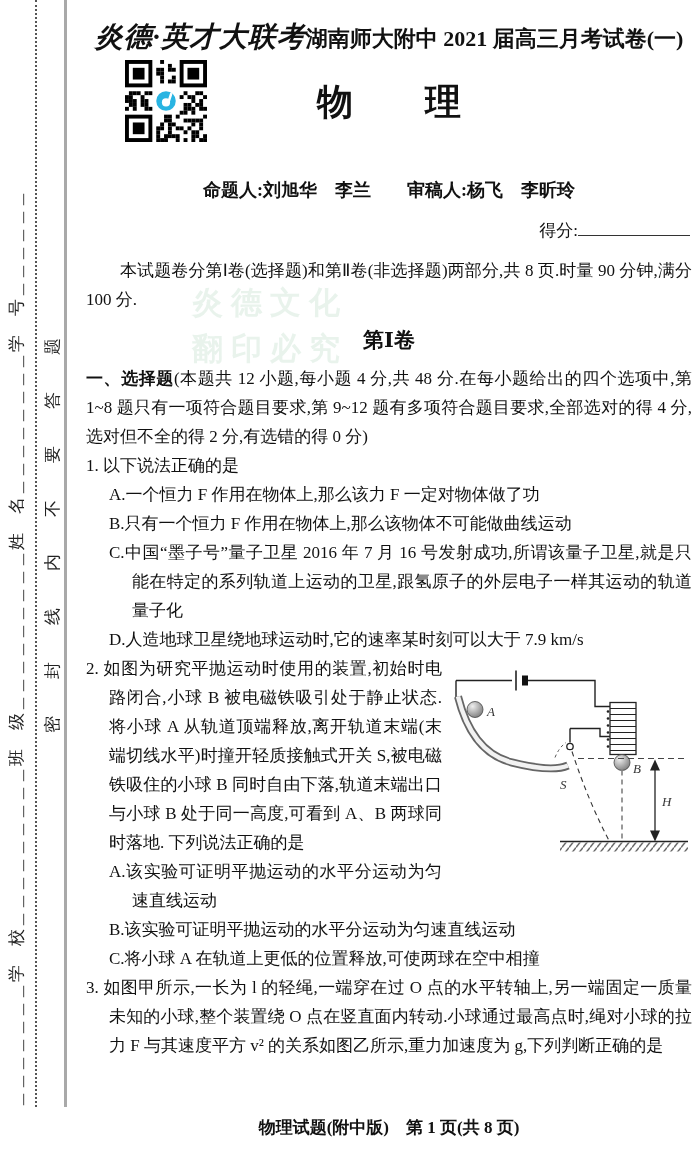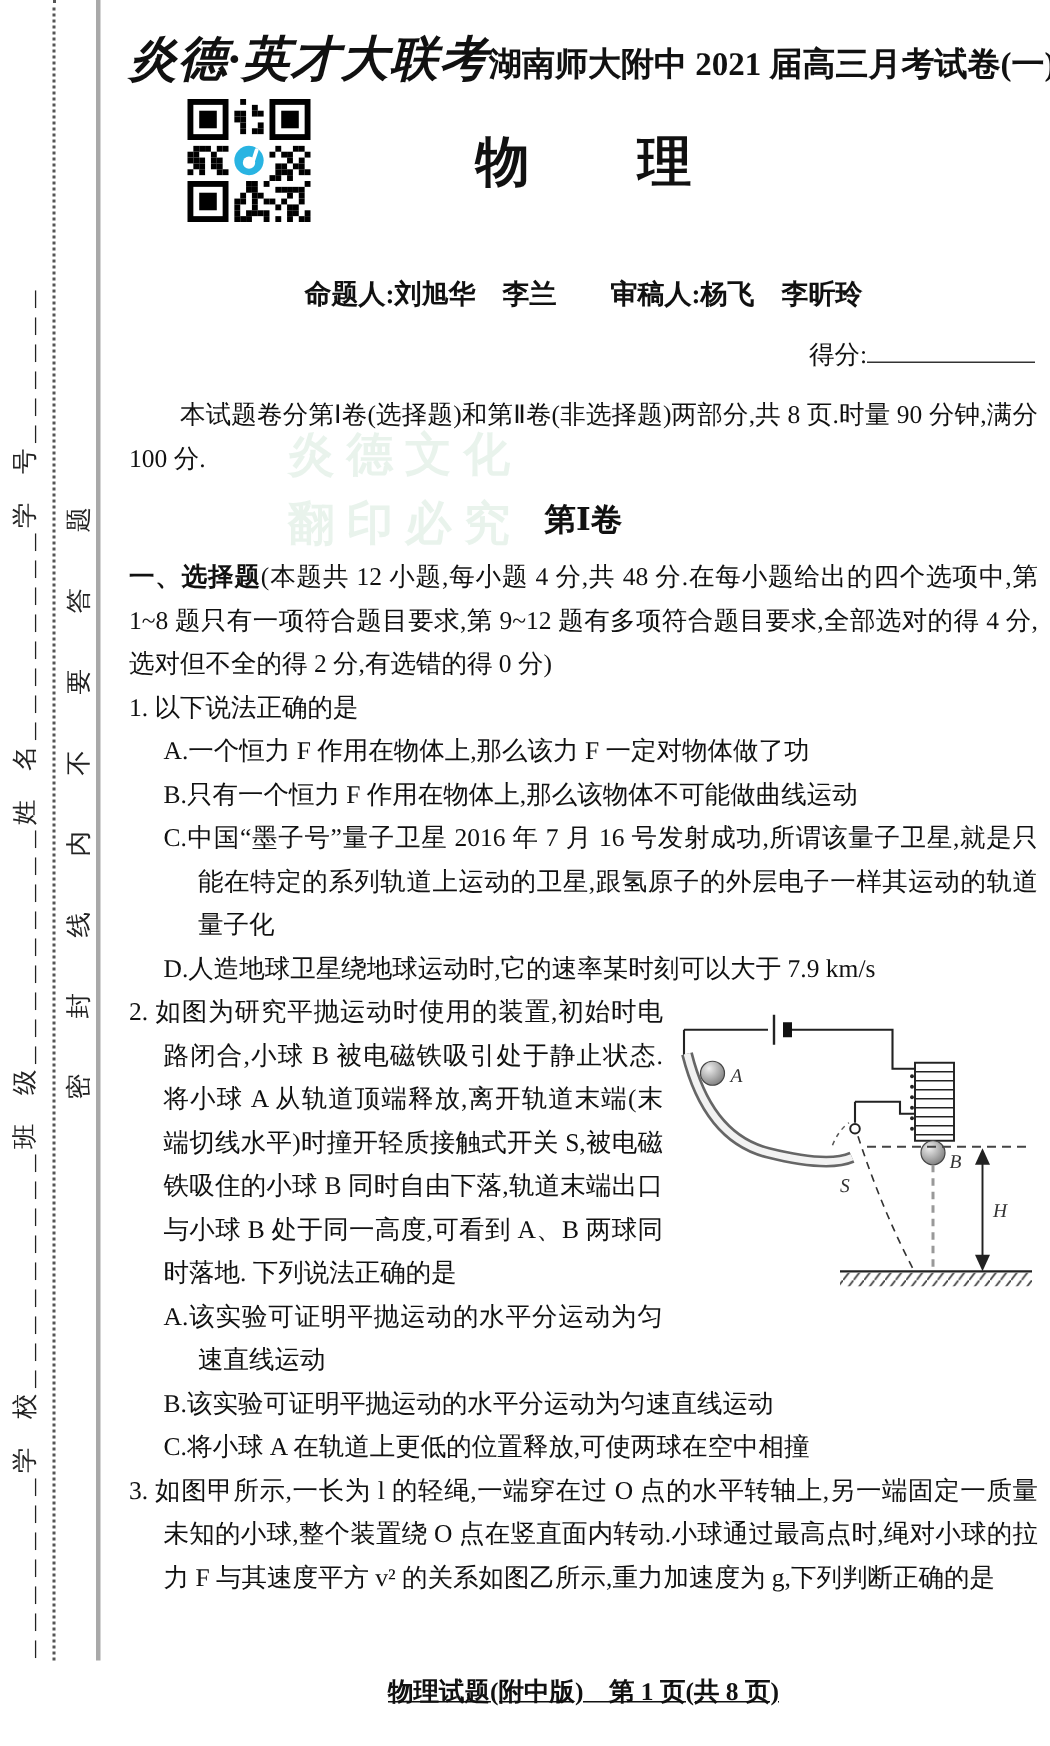--- a/index.html
+++ b/index.html
@@ -11,21 +11,21 @@
   .margin-fields{left:5px;top:1108px;}
   .seal-text{left:41px;top:733px;font-size:17px;color:#222;}
   .dotted-line{position:absolute;left:35px;top:0;height:1107px;width:0;border-left:2px dotted #555;}
   .solid-line{position:absolute;left:64px;top:0;height:1107px;width:0;border-left:3px solid #a9a9a9;}
   
   .watermark{position:absolute;left:192px;top:280px;opacity:.09;font-size:31px;font-weight:bold;
              letter-spacing:8px;line-height:46px;color:#15803d;pointer-events:none;}
   
   .main{position:absolute;left:86px;top:8px;width:606px;}
   .brand-line{text-align:center;font-size:22px;margin:10px 0 0 0;white-space:nowrap;}
-  .brand{font-weight:900;font-size:32px;font-style:italic;letter-spacing:1px;}
+  .brand{font-weight:900;font-size:28px;font-style:italic;letter-spacing:1px;}
   .exam-name{font-weight:600;}
   .title-row{position:relative;height:116px;}
   .qr{position:absolute;left:34px;top:4px;}
   .subject-title{margin:0;padding-top:22px;text-align:center;font-size:36px;font-weight:bold;}
   .authors{text-align:center;font-weight:bold;font-size:18px;margin:6px 0 0 0;}
   .score-row{text-align:right;font-size:17px;margin:16px 2px 0 0;}
   .score-blank{display:inline-block;width:112px;height:1em;border-bottom:1.5px solid #333;}
   p{margin:0;font-family:Liberation Serif, serif;}
   .bodytext{font-size:17px;line-height:29px;text-align:justify;}
   .intro{margin-top:14px;text-indent:2em;}
@@ -33,21 +33,21 @@
   .instructions{margin-top:2px;}
   .instructions .ilabel{font-weight:bold;}
   .stem{padding-left:23px;text-indent:-23px;}
   .opt{padding-left:46px;text-indent:-23px;}
   
   .fig2{float:right;width:242px;height:206px;margin:4px 0 2px 8px;}
   .fig2 svg{width:100%;height:100%;}
   .figlab{font-family:"Liberation Serif",serif;font-style:italic;font-size:13px;fill:#333;}
   
   .footer{position:absolute;left:86px;top:1116px;width:606px;text-align:center;
-          font-size:17px;font-weight:bold;text-decoration:underline;}
+          font-size:17px;font-weight:bold;}
 </style>
 </head>
 <body>
 
 <div class="page">
 
   <div class="v-rot margin-fields">＿＿＿＿＿＿＿学　校＿＿＿＿＿＿＿＿＿班　级＿＿＿＿＿＿＿＿＿姓　名＿＿＿＿＿＿＿＿学　号＿＿＿＿＿＿</div>
   <div class="dotted-line"></div>
   <div class="v-rot seal-text">密　　封　　线　　内　　不　　要　　答　　题</div>
   <div class="solid-line"></div>

